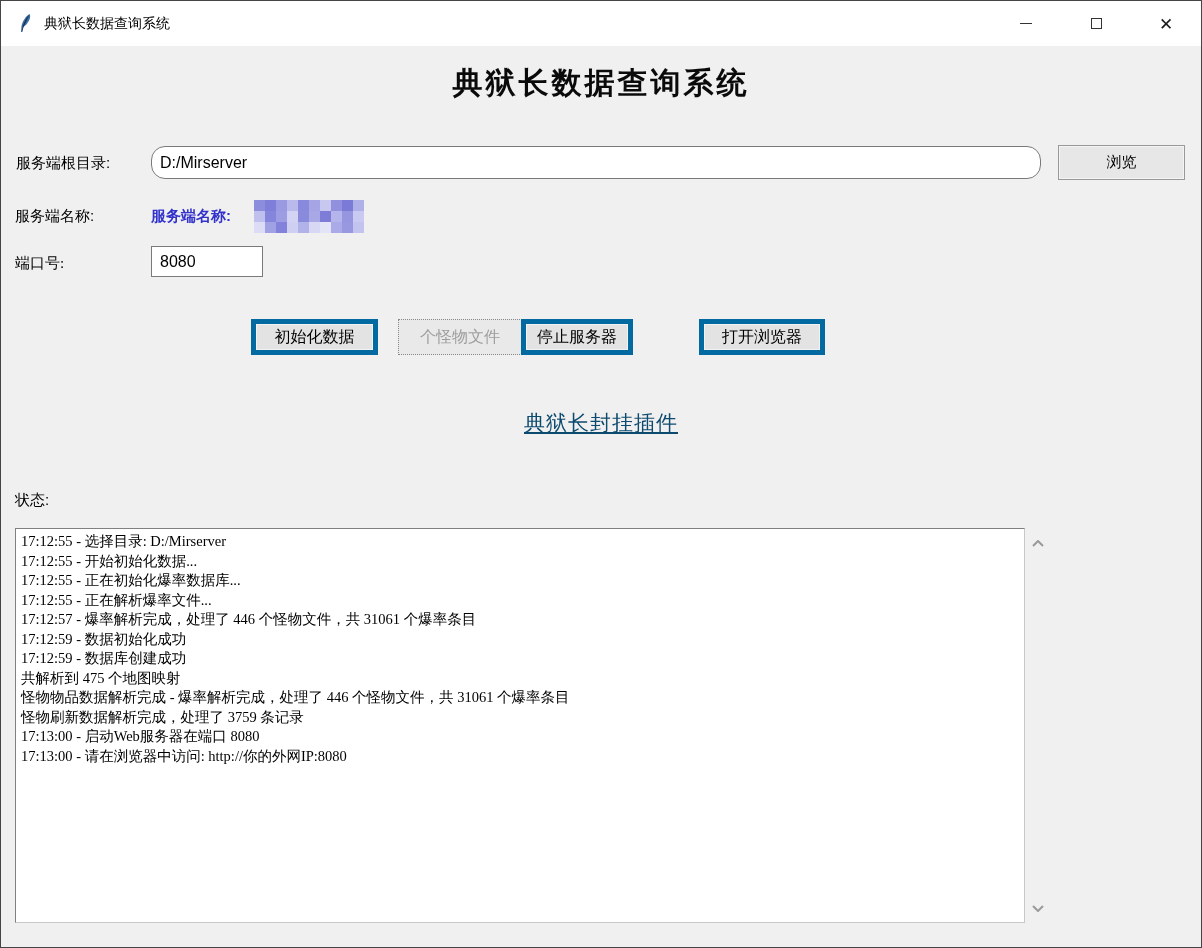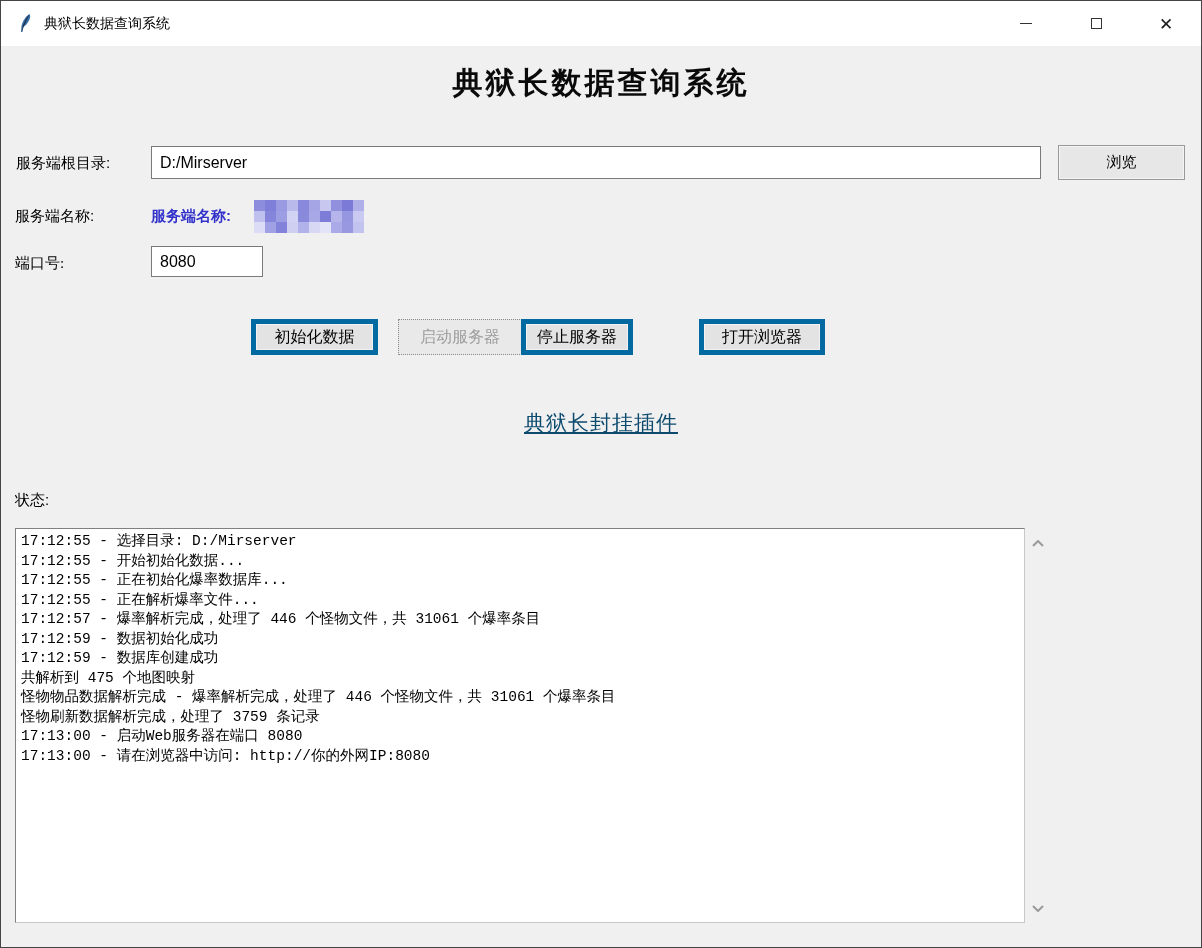--- a/index.html
+++ b/index.html
@@ -41,21 +41,21 @@
     letter-spacing:3px;
   }
   
   .lbl { position:absolute; font-size:15px; color:#000; }
   .txt-input {
     position:absolute; background:#ffffff; border:1px solid #7a7a7a;
     font-size:16px; color:#000; padding:0 8px;
     font-family:"Liberation Sans", sans-serif;
   }
   .root-label   { left:15px;  top:153px; }
-  .root-input   { left:150px; top:145px; width:890px; height:33px; }
+  .root-input   { left:150px; top:145px; width:890px; height:33px;border-radius:14px; }
   .browse-btn   {
     position:absolute; left:1057px; top:144px; width:127px; height:35px;
     background:#e7e7e7; border:1px solid #999999;
     font-size:15px; color:#000; text-align:center;
     display:flex; align-items:center; justify-content:center;
     box-shadow:inset 0 0 0 1px #f4f4f4;
   }
   .name-label   { left:14px;  top:206px; }
   .name-value   { position:absolute; left:150px; top:206px; font-size:15px; color:#3333cc; font-weight:bold; }
   .censor {
@@ -88,21 +88,21 @@
     letter-spacing:1px;
   }
   
   .status-label { left:14px; top:490px; }
   .log-box {
     position:absolute; left:14px; top:527px; width:1010px; height:395px;
     background:#ffffff;
     border-top:1px solid #808080; border-left:1px solid #808080;
     border-right:1px solid #c8c8c8; border-bottom:1px solid #c8c8c8;
     padding:3px 5px;
-    font-family:Liberation Mono, monospace;
+    font-family:Liberation Serif, serif;
     font-size:14.5px; line-height:19.5px; color:#000;
     white-space:pre; overflow:hidden;
   }
   .scrollbar {
     position:absolute; left:1025px; top:527px; width:24px; height:395px;
     background:#f0f0f0;
   }
   .sb-arrow {
     position:absolute; left:0; width:24px; height:22px;
     display:flex; align-items:center; justify-content:center;
@@ -173,21 +173,21 @@
       <span style="background: rgb(170, 170, 232);"></span>
       <span style="background: rgb(152, 152, 225);"></span>
       <span style="background: rgb(195, 195, 239);"></span>
     </div>
 
   <span class="lbl port-label">端口号:</span>
   <input class="txt-input port-input" value="8080" style="">
 
   <div class="btn-row">
     <button class="act-btn b1">初始化数据</button>
-    <button class="act-btn b2">启动服务器</button>
+    <button class="act-btn b2">个怪物文件</button>
     <button class="act-btn b3">停止服务器</button>
     <button class="act-btn b4">打开浏览器</button>
   </div>
 
   <div class="plugin-link">
     <a>典狱长封挂插件</a>
   </div>
 
   <span class="lbl status-label">状态:</span>
   <div class="log-box"><div>17:12:55 - 选择目录: D:/Mirserver</div><div>17:12:55 - 开始初始化数据...</div><div>17:12:55 - 正在初始化爆率数据库...</div><div>17:12:55 - 正在解析爆率文件...</div><div>17:12:57 - 爆率解析完成，处理了 446 个怪物文件，共 31061 个爆率条目</div><div>17:12:59 - 数据初始化成功</div><div>17:12:59 - 数据库创建成功</div><div>共解析到 475 个地图映射</div><div>怪物物品数据解析完成 - 爆率解析完成，处理了 446 个怪物文件，共 31061 个爆率条目</div><div>怪物刷新数据解析完成，处理了 3759 条记录</div><div>17:13:00 - 启动Web服务器在端口 8080</div><div>17:13:00 - 请在浏览器中访问: http://你的外网IP:8080</div></div>

